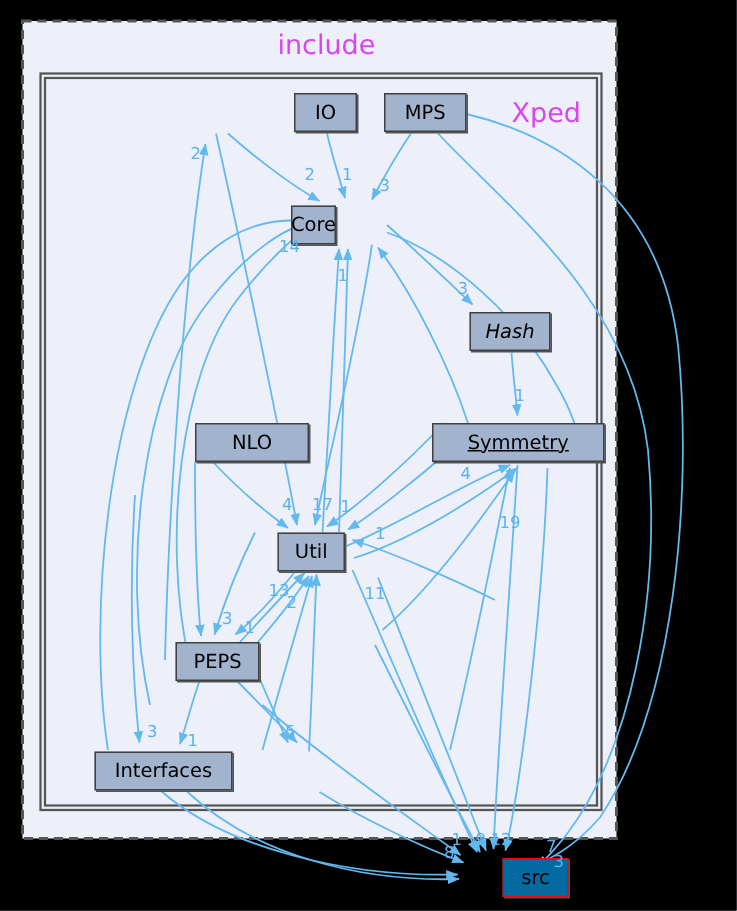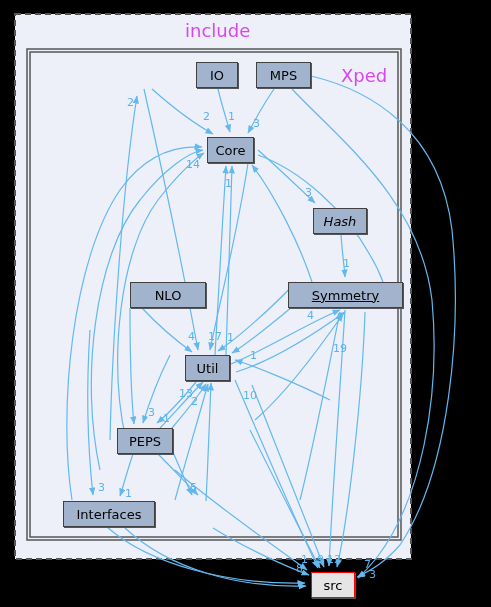--- a/index.html
+++ b/index.html
@@ -5,21 +5,21 @@
   html,body{margin:0;padding:0;background:#000;}
   #canvas{position:relative;width:491px;height:607px;background:#000;
     font-family:"DejaVu Sans","Liberation Sans",sans-serif;overflow:hidden;}
   #graph-svg{position:absolute;left:0;top:0;width:491px;height:607px;}
   .node-label{
     position:absolute;display:flex;align-items:center;justify-content:center;
     background:#a2b4cd;border:1px solid #404040;color:#000;
     font-size:13px;line-height:1;box-sizing:border-box;
     box-shadow:1px 1px 0 #555;
   }
-  .node-src{background:#e5e5e5;border:1px solid #ff0000;}
+  .node-src{background:#0369a1;border:1px solid #ff0000;margin-left:24px;}
   .cluster-title{
     position:absolute;color:#d946ef;font-size:18px;white-space:nowrap;
   }
   .edge-num{
     position:absolute;color:#5cb3ec;font-size:11px;white-space:nowrap;
     font-family:"DejaVu Sans","Liberation Sans",sans-serif;
   }
 </style>
 </head>
 <body>
@@ -117,21 +117,21 @@
       <path d="M250,430 C275,480 305,540 320,568" marker-end="url(#ah)"></path>
       <path d="M175,470 C215,505 280,550 307,570" marker-end="url(#ah)"></path>
     </g>
   </svg>
 
   <div class="cluster-title" style="left:185px;top:20px;">include</div>
   <div class="cluster-title" style="left:341px;top:65px;">Xped</div>
 
   <div class="node-label" style="left:196px;top:62px;width:42px;height:26px;">IO</div>
   <div class="node-label" style="left:256px;top:62px;width:55px;height:26px;">MPS</div>
-  <div class="node-label" style="left:207px;top:137px;width:47px;height:26px;">Core</div>
+  <div class="node-label" style="left:194px;top:137px;width:30px;height:26px;">Core</div>
   <div class="node-label" style="left:313px;top:208px;width:54px;height:26px;font-style:italic;">Hash</div>
   <div class="node-label" style="left:288px;top:282px;width:115px;height:26px;text-decoration:underline;">Symmetry</div>
   <div class="node-label" style="left:130px;top:282px;width:76px;height:26px;">NLO</div>
   <div class="node-label" style="left:185px;top:355px;width:45px;height:26px;">Util</div>
   <div class="node-label" style="left:117px;top:428px;width:56px;height:26px;">PEPS</div>
   <div class="node-label" style="left:63px;top:501px;width:92px;height:26px;">Interfaces</div>
   <div class="node-label node-src" style="left:311px;top:572px;width:44px;height:26px;">src</div>
 
   <div class="edge-num" style="left:127px;top:96px;">2</div>
   <div class="edge-num" style="left:203px;top:110px;">2</div>
@@ -140,21 +140,21 @@
   <div class="edge-num" style="left:186px;top:158px;">14</div>
   <div class="edge-num" style="left:225px;top:177px;">1</div>
   <div class="edge-num" style="left:305px;top:186px;">3</div>
   <div class="edge-num" style="left:343px;top:257px;">1</div>
   <div class="edge-num" style="left:188px;top:330px;">4</div>
   <div class="edge-num" style="left:208px;top:330px;">17</div>
   <div class="edge-num" style="left:227px;top:331px;">1</div>
   <div class="edge-num" style="left:250px;top:349px;">1</div>
   <div class="edge-num" style="left:307px;top:309px;">4</div>
   <div class="edge-num" style="left:333px;top:316px;margin-top:26px;">19</div>
-  <div class="edge-num" style="left:243px;top:389px;">10</div>
+  <div class="edge-num" style="left:243px;top:389px;">11</div>
   <div class="edge-num" style="left:179px;top:387px;">13</div>
   <div class="edge-num" style="left:191px;top:395px;">2</div>
   <div class="edge-num" style="left:148px;top:406px;">3</div>
   <div class="edge-num" style="left:163px;top:412px;">1</div>
   <div class="edge-num" style="left:98px;top:481px;">3</div>
   <div class="edge-num" style="left:125px;top:487px;">1</div>
   <div class="edge-num" style="left:190px;top:481px;">5</div>
   <div class="edge-num" style="left:301px;top:553px;">1</div>
   <div class="edge-num" style="left:296px;top:562px;">8</div>
   <div class="edge-num" style="left:317px;top:553px;">9</div>

